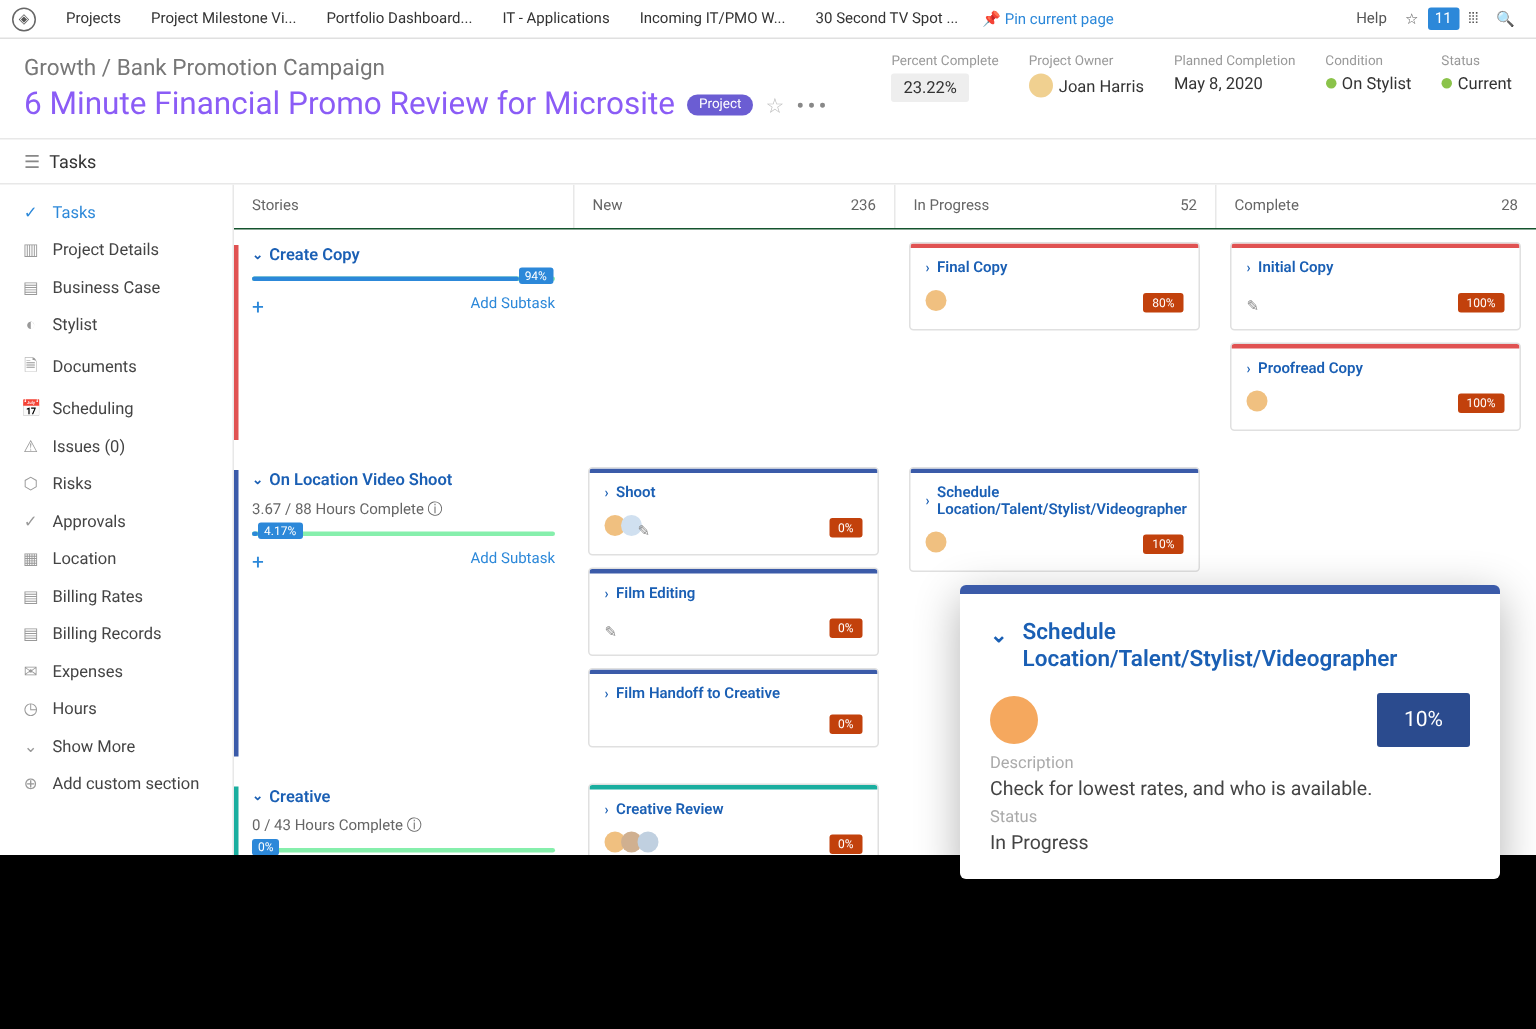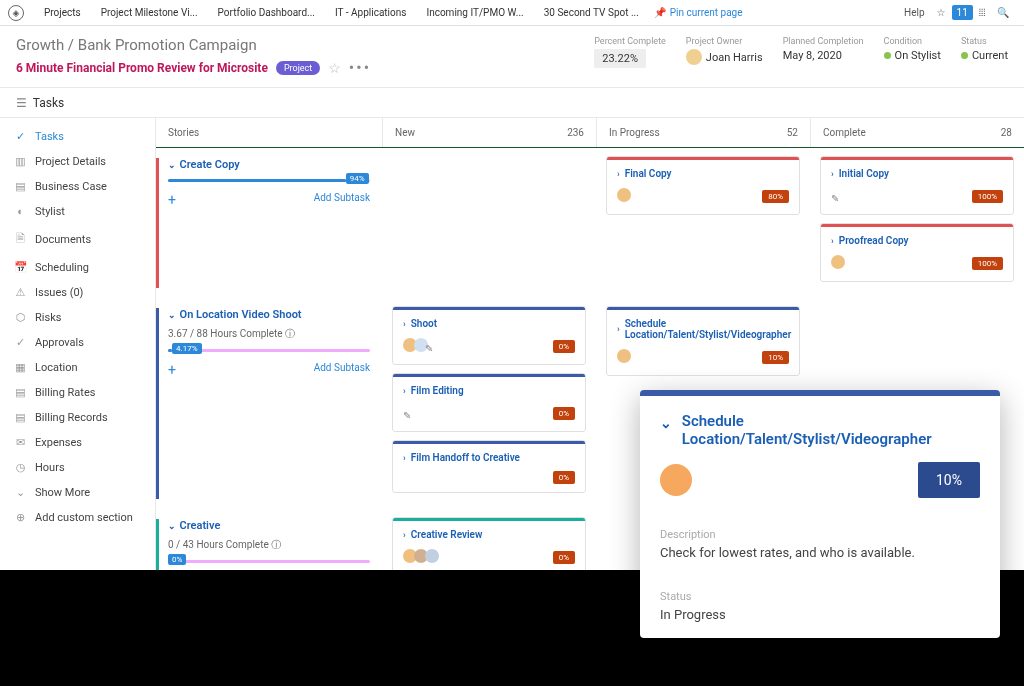--- a/index.html
+++ b/index.html
@@ -9,21 +9,21 @@
 .topbar .logo{width:16px;height:16px;border:1.5px solid #666;border-radius:50%;margin-right:10px;display:flex;align-items:center;justify-content:center;font-size:9px}
 .topbar .tab{padding:0 10px;color:#333;cursor:pointer}
 .topbar .pin{color:#2c88d9;margin-left:6px}
 .topbar .spacer{flex:1}
 .topbar .right-item{padding:0 6px;color:#555}
 .topbar .badge{background:#2c88d9;color:#fff;padding:2px 5px;border-radius:2px}
 .header{display:flex;padding:10px 16px;border-bottom:1px solid #e8e8e8}
 .header-left{flex:1}
 .breadcrumb{font-size:15px;color:#777}
 .title-row{display:flex;align-items:center;margin-top:4px}
-.title{font-size:12px;font-weight:700;color:#be185d}
+.title{font-size:21px;font-weight:400;color:#8b5cf6}
 .pill{background:#6b5dd3;color:#fff;font-size:9px;padding:2px 8px;border-radius:10px;margin-left:8px}
 .star{margin-left:8px;color:#bbb;font-size:14px}
 .dots{margin-left:8px;color:#888;letter-spacing:2px}
 .header-right{display:flex;gap:20px;font-size:10px}
 .stat{display:flex;flex-direction:column;gap:3px}
 .stat-label{color:#999;font-size:9px}
 .stat-value{color:#333;font-size:11px;display:flex;align-items:center;gap:4px}
 .pct-badge{background:#eee;padding:3px 8px;border-radius:2px}
 .avatar{width:16px;height:16px;border-radius:50%;background:#f0d090}
 .dot-green{width:7px;height:7px;border-radius:50%;background:#8bc34a}
@@ -39,21 +39,21 @@
 .cols{display:flex;height:30px;border-bottom:1px solid #14532d}
 .col-h{font-size:10px;color:#666;display:flex;align-items:center;padding:0 12px}
 .col-h:first-child{width:226px}
 .col-h:not(:first-child){width:214px;border-left:1px solid #e8e8e8;justify-content:space-between}
 .board-body{flex:1;overflow:auto;position:relative}
 .row{display:flex;border-bottom:0}
 .story-cell{width:226px;padding:10px 12px;position:relative}
 .story-bar{position:absolute;left:0;top:10px;bottom:10px;width:3px}
 .story-title{color:#1a5fb4;font-size:11px;font-weight:600;display:flex;align-items:center;gap:4px}
 .story-hours{font-size:10px;color:#666;margin-top:6px}
-.progress{margin-top:8px;height:3px;background:#f0abfc;border-radius:2px;position:relative}
+.progress{margin-top:8px;height:3px;background:#86efac;border-radius:2px;position:relative}
 .progress-fill{height:100%;background:#2c88d9;border-radius:2px}
 .progress-label{position:absolute;top:-6px;background:#2c88d9;color:#fff;font-size:8px;padding:1px 4px;border-radius:2px}
 .add-row{display:flex;justify-content:space-between;margin-top:10px;font-size:10px}
 .add-plus{color:#2c88d9;font-size:14px}
 .add-sub{color:#2c88d9}
 .task-cell{width:214px;padding:8px 10px}
 .card{border:1px solid #e0e0e0;border-radius:3px;margin-bottom:8px;overflow:hidden}
 .card-top{height:3px}
 .card-body{padding:8px 10px}
 .card-title{color:#1a5fb4;font-size:10px;font-weight:600;display:flex;align-items:center;gap:5px}
@@ -63,21 +63,21 @@
 .chev{color:#1a5fb4;font-size:9px}
 .tool-icon{color:#888;font-size:10px}
 .popup{position:absolute;left:640px;top:390px;width:360px;background:#fff;border-radius:4px;box-shadow:0 8px 30px rgba(0,0,0,0.3);overflow:hidden}
 .popup-top{height:6px;background:#3b5ba9}
 .popup-body{padding:16px 20px}
 .popup-title{color:#1a5fb4;font-size:15px;font-weight:600;display:flex;align-items:flex-start;gap:10px}
 .popup-title .chev{font-size:14px;margin-top:3px}
 .popup-row{display:flex;justify-content:space-between;align-items:center;margin-top:14px}
 .big-av{width:32px;height:32px;border-radius:50%;background:#f5a85e}
 .big-pct{background:#2b4b8e;color:#fff;font-size:14px;padding:10px 18px;border-radius:2px}
-.popup-label{color:#aaa;font-size:11px;margin-top:30px}
+.popup-label{color:#aaa;font-size:11px;margin-top:4px}
 .popup-text{color:#444;font-size:13px;margin-top:4px}
 </style>
 </head>
 <body>
 
 <div class="app">
   <div class="topbar">
     <div class="logo">◈</div>
     <div class="tab">Projects</div>
     <div class="tab">Project Milestone Vi...</div>

